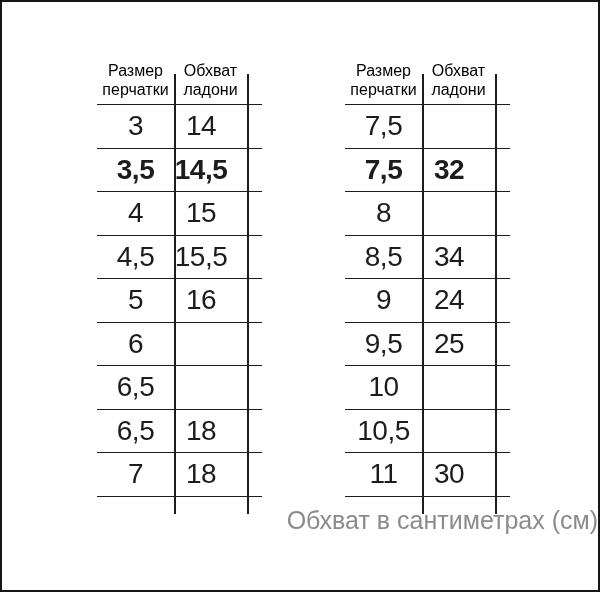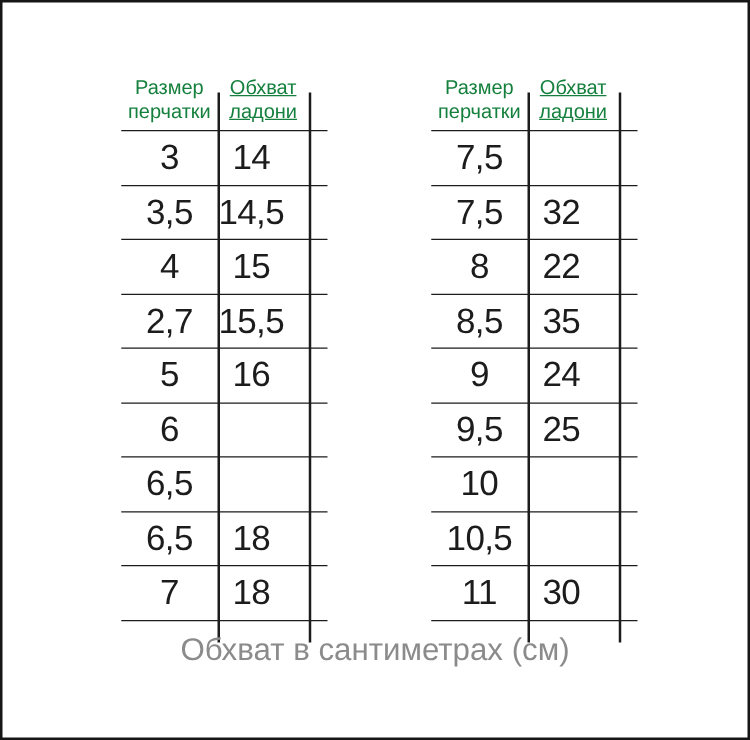--- a/index.html
+++ b/index.html
@@ -23,58 +23,58 @@
     box-sizing: border-box;
     border-bottom: 1.5px solid #1c1c1c;
   }
   .th {
     width: 77px;
     padding-top: 4px;
     box-sizing: border-box;
     text-align: center;
     font-size: 16px;
     line-height: 19px;
-    color: #15803d;
+    color: #000000;
   }
-  .th.h2 { width: 73px; text-decoration: underline; }
+  .th.h2 { width: 73px; }
 
   .row {
     display: flex;
     height: 43.5px;
     box-sizing: border-box;
     border-bottom: 1.5px solid #1c1c1c;
   }
   .cell {
     display: flex;
     align-items: center;
     justify-content: center;
     color: #1c1c1c;
     font-size: 28px;
     letter-spacing: -0.5px;
   }
   .cell.c1 { width: 77px; }
   .cell.c2 { width: 54px; }
-  .row.bold .cell { font-weight: 400; }
+  .row.bold .cell { font-weight: 700; }
 
   .vline {
     position: absolute;
     top: 17px;
     width: 1.5px;
     height: 440px;
     background: #1c1c1c;
   }
   .vline.v1 { left: 77px; }
   .vline.v2 { left: 150px; }
 
   .caption {
     position: absolute;
     left: 0;
     right: 0;
     top: 504px;
-    text-align: center;
+    text-align: right;
     font-size: 25px;
     color: #8b8b8b;
   }
 </style>
 </head>
 <body>
 
 <div class="canvas">
 
   <div class="size-table t0">
@@ -90,21 +90,21 @@
     </div>
     <div class="row bold">
       <div class="cell c1">3,5</div>
       <div class="cell c2">14,5</div>
     </div>
     <div class="row">
       <div class="cell c1">4</div>
       <div class="cell c2">15</div>
     </div>
     <div class="row">
-      <div class="cell c1">2,7</div>
+      <div class="cell c1">4,5</div>
       <div class="cell c2">15,5</div>
     </div>
     <div class="row">
       <div class="cell c1">5</div>
       <div class="cell c2">16</div>
     </div>
     <div class="row">
       <div class="cell c1">6</div>
     </div>
     <div class="row">
@@ -129,25 +129,24 @@
     </div>
     <div class="row">
       <div class="cell c1">7,5</div>
     </div>
     <div class="row bold">
       <div class="cell c1">7,5</div>
       <div class="cell c2">32</div>
     </div>
     <div class="row">
       <div class="cell c1">8</div>
-      <div class="cell c2">22</div>
     </div>
     <div class="row">
       <div class="cell c1">8,5</div>
-      <div class="cell c2">35</div>
+      <div class="cell c2">34</div>
     </div>
     <div class="row">
       <div class="cell c1">9</div>
       <div class="cell c2">24</div>
     </div>
     <div class="row">
       <div class="cell c1">9,5</div>
       <div class="cell c2">25</div>
     </div>
     <div class="row">

